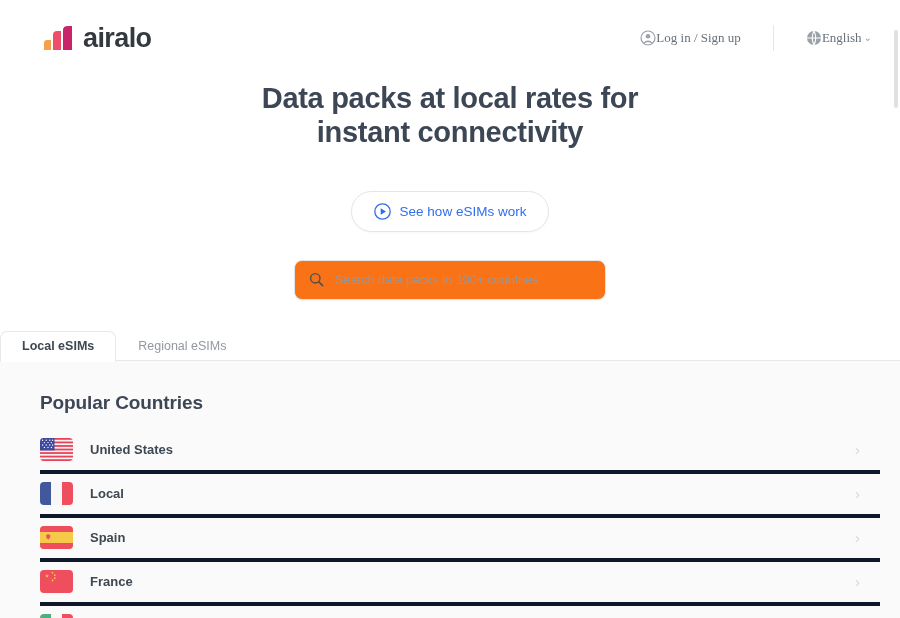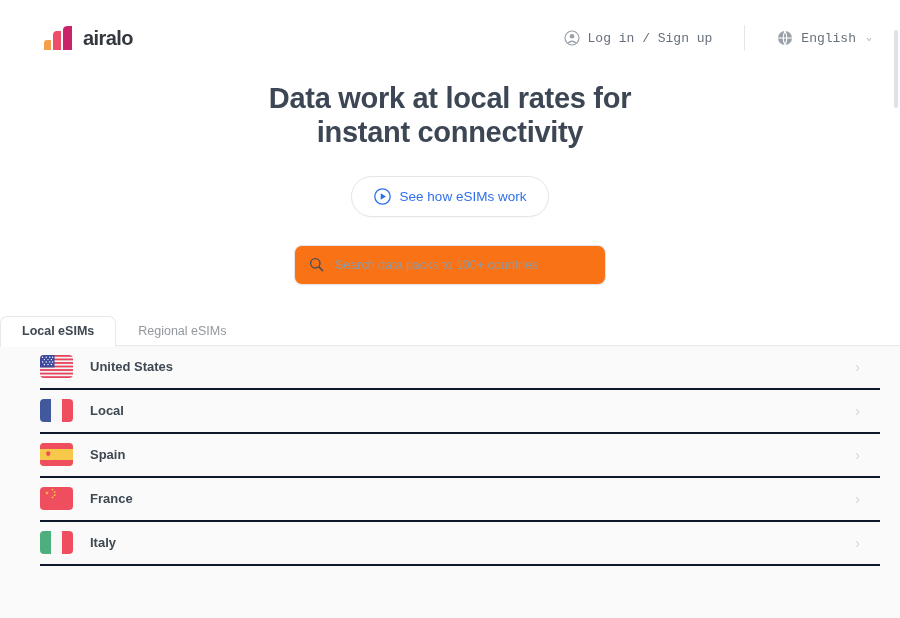--- a/index.html
+++ b/index.html
@@ -39,43 +39,42 @@
     align-items: center;
     gap: 7px;
     cursor: pointer;
   }
 
   .logo-mark {
     display: block;
   }
 
   .logo-word {
-    font-size: 20px;
+    font-size: 27px;
     font-weight: 700;
     letter-spacing: -0.6px;
     color: #34393f;
     line-height: 1;
   }
 
   .header-right {
     margin-left: auto;
     display: flex;
     align-items: center;
   }
 
   .hdr-btn {
     display: flex;
     align-items: center;
-    gap: 8px;
     font-size: 13px;
     color: #67707a;
     cursor: pointer;
     background: none;
     border: none;
-    font-family: Liberation Mono, monospace;
+    font-family: Liberation Serif, serif;
     white-space: nowrap;
     justify-content: center;
   }
 
   .hdr-divider {
     width: 1px;
     height: 26px;
     background: #e4e6e9;
     margin: 0 32px;
   }
@@ -101,21 +100,21 @@
     color: #3c4654;
     letter-spacing: -0.3px;
     max-width: 560px;
     margin: 0 auto;
   }
 
   .video-btn {
     display: inline-flex;
     align-items: center;
     gap: 9px;
-    margin-top: 26px;
+    margin-top: 41px;
     padding: 11px 22px;
     border: 1px solid #e3e5e8;
     border-radius: 30px;
     background: #ffffff;
     color: #2f6fed;
     font-size: 13.5px;
     font-family: inherit;
     cursor: pointer;
     box-shadow: 0 1px 2px rgba(16,24,40,.03);
   }
@@ -199,21 +198,21 @@
     font-weight: 700;
     color: #3c4654;
     padding: 31px 0 16px;
     letter-spacing: -0.1px;
   }
 
   .country-row {
     display: flex;
     align-items: center;
     height: 44px;
-    border-bottom: 2px solid #0f172a;
+    border-bottom: 4px solid #0f172a;
     cursor: pointer;
     padding-right: 20px;
   }
 
   .flag {
     width: 33px;
     height: 23px;
     border-radius: 4px;
     flex: none;
     overflow: hidden;
@@ -288,21 +287,21 @@
         <span>English</span>
         <span class="chev-sm">⌄</span>
       </button>
 
     </div>
   </div>
 
   <div class="hero">
 
     <h1 class="hero-title">
-      <span>Data work at local rates for</span><br>
+      <span>Data packs at local rates for</span><br>
       <span>instant connectivity</span>
     </h1>
 
     <button class="video-btn">
       <svg width="17" height="17" viewBox="0 0 17 17">
         <circle cx="8.5" cy="8.5" r="7.7" fill="none" stroke="#2f6fed" stroke-width="1.3"></circle>
         <path d="M6.7 5.3 L12 8.5 L6.7 11.7 Z" fill="#2f6fed"></path>
       </svg>
       <span>See how eSIMs work</span>
     </button>
@@ -321,20 +320,21 @@
         <span>Local eSIMs</span>
       </button>
       <button class="tab">
         <span>Regional eSIMs</span>
       </button>
     </div>
   </div>
 
   <div class="list-section">
 
+    <div class="section-title">Popular Countries</div>
 
     <div>
 
       <div class="country-row">
         <svg class="flag" viewBox="0 0 33 23" preserveAspectRatio="none">
           <rect width="33" height="23" fill="#f2f2f2"></rect>
           <g fill="#e8415a">
             <rect y="0" width="33" height="1.77"></rect>
               <rect y="3.54" width="33" height="1.77"></rect>
             <rect y="7.08" width="33" height="1.77"></rect>

